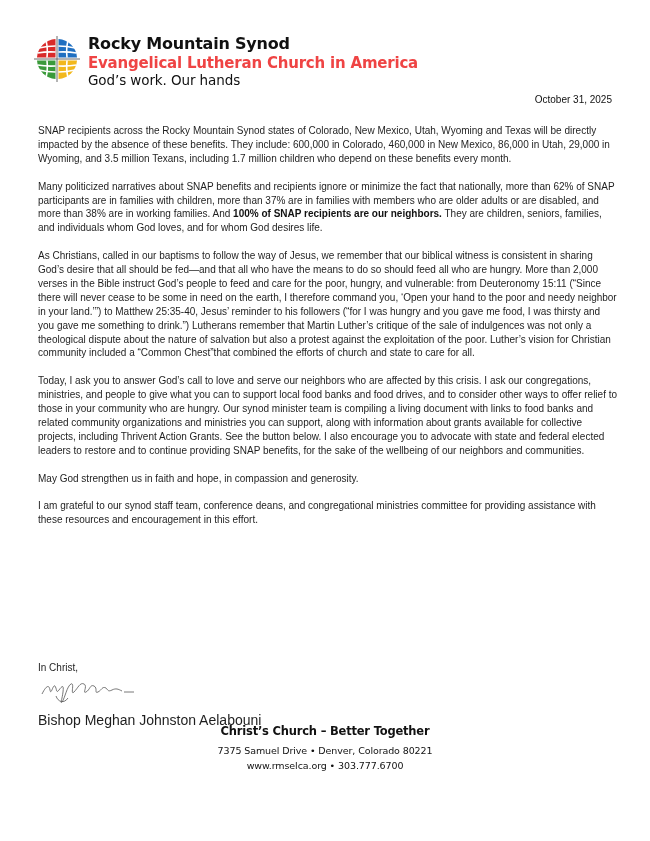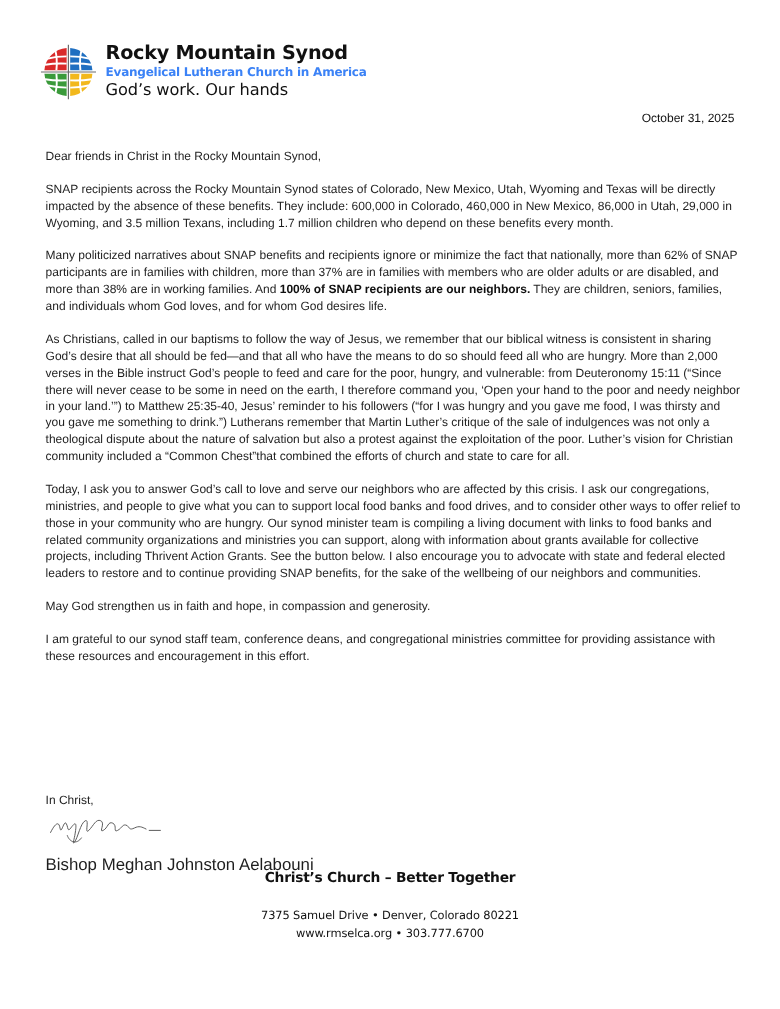--- a/index.html
+++ b/index.html
@@ -13,21 +13,21 @@
       position: relative;
       overflow: hidden;
       font-family: "Liberation Sans", sans-serif;
       color: #1a1a1a;
     }
     .letterhead {
       position: absolute;
       left: 34px;
       top: 36px;
       display: flex;
-      align-items: flex-end;
+      align-items: flex-start;
     }
     .logo {
       width: 46px;
       height: 46px;
       margin-right: 8px;
     }
     .org-text {
       display: flex;
       flex-direction: column;
       line-height: 1;
@@ -36,22 +36,22 @@
       font-family: "DejaVu Sans", sans-serif;
       font-weight: bold;
       font-size: 16px;
       color: #111;
       letter-spacing: -0.2px;
       margin-bottom: 4px;
     }
     .org-sub {
       font-family: "DejaVu Sans", sans-serif;
       font-weight: bold;
-      font-size: 10px;
-      color: #3b82f6;
+      font-size: 15px;
+      color: #ef4444;
       letter-spacing: -0.2px;
       margin-bottom: 3px;
     }
     .org-tagline {
       font-family: "DejaVu Sans", sans-serif;
       font-size: 13.5px;
       color: #111;
       letter-spacing: -0.1px;
     }
     .date {
@@ -103,21 +103,21 @@
       left: 175px;
       top: 724px;
       width: 300px;
       text-align: center;
       font-family: "DejaVu Sans", sans-serif;
       color: #111;
     }
     .footer-title {
       font-weight: bold;
       font-size: 11.5px;
-      margin-bottom: 18px;
+      margin-bottom: 5px;
       letter-spacing: -0.2px;
     }
     .footer-line {
       font-size: 9.5px;
       line-height: 15px;
       letter-spacing: -0.1px;
     }
     .footer-italic {
       font-style: italic;
     }
@@ -157,21 +157,20 @@
   <div class="org-text">
     <span class="org-name">Rocky Mountain Synod</span>
     <span class="org-sub">Evangelical Lutheran Church in America</span>
     <span class="org-tagline">God’s work. Our hands</span>
   </div>
 </div>
 
 <div class="date">October 31, 2025</div>
 
 <div class="body-text">
-  <p>Dear friends in Christ in the Rocky Mountain Synod,</p>
   <p>SNAP recipients across the Rocky Mountain Synod states of Colorado, New Mexico, Utah, Wyoming and Texas will be directly impacted by the absence of these benefits. They include: 600,000 in Colorado, 460,000 in New Mexico, 86,000 in Utah, 29,000 in Wyoming, and 3.5 million Texans, including 1.7 million children who depend on these benefits every month.</p>
   <p><span>Many politicized narratives about SNAP benefits and recipients ignore or minimize the fact that nationally, more than 62% of SNAP participants are in families with children, more than 37% are in families with members who are older adults or are disabled, and more than 38% are in working families. And </span><b>100% of SNAP recipients are our neighbors.</b><span> They are children, seniors, families, and individuals whom God loves, and for whom God desires life.</span></p>
   <p>As Christians, called in our baptisms to follow the way of Jesus, we remember that our biblical witness is consistent in sharing God’s desire that all should be fed—and that all who have the means to do so should feed all who are hungry. More than 2,000 verses in the Bible instruct God’s people to feed and care for the poor, hungry, and vulnerable: from Deuteronomy 15:11 (“Since there will never cease to be some in need on the earth, I therefore command you, ‘Open your hand to the poor and needy neighbor in your land.’”) to Matthew 25:35-40, Jesus’ reminder to his followers (“for I was hungry and you gave me food, I was thirsty and you gave me something to drink.”) Lutherans remember that Martin Luther’s critique of the sale of indulgences was not only a theological dispute about the nature of salvation but also a protest against the exploitation of the poor. Luther’s vision for Christian community included a “Common Chest”that combined the efforts of church and state to care for all.</p>
   <p>Today, I ask you to answer God’s call to love and serve our neighbors who are affected by this crisis. I ask our congregations, ministries, and people to give what you can to support local food banks and food drives, and to consider other ways to offer relief to those in your community who are hungry. Our synod minister team is compiling a living document with links to food banks and related community organizations and ministries you can support, along with information about grants available for collective projects, including Thrivent Action Grants. See the button below. I also encourage you to advocate with state and federal elected leaders to restore and to continue providing SNAP benefits, for the sake of the wellbeing of our neighbors and communities.</p>
   <p>May God strengthen us in faith and hope, in compassion and generosity.</p>
   <p>I am grateful to our synod staff team, conference deans, and congregational ministries committee for providing assistance with these resources and encouragement in this effort.</p>
 </div>
 
 <div class="closing">In Christ,</div>
 

